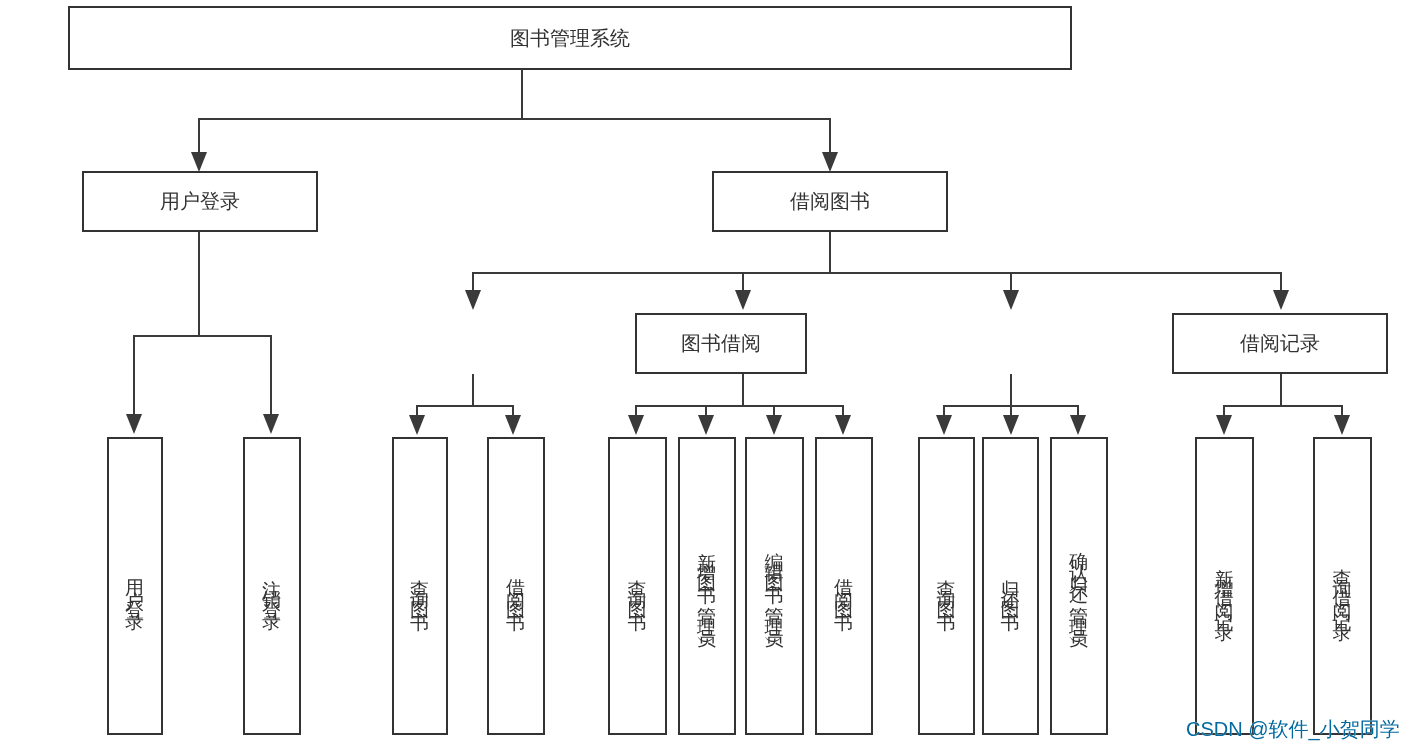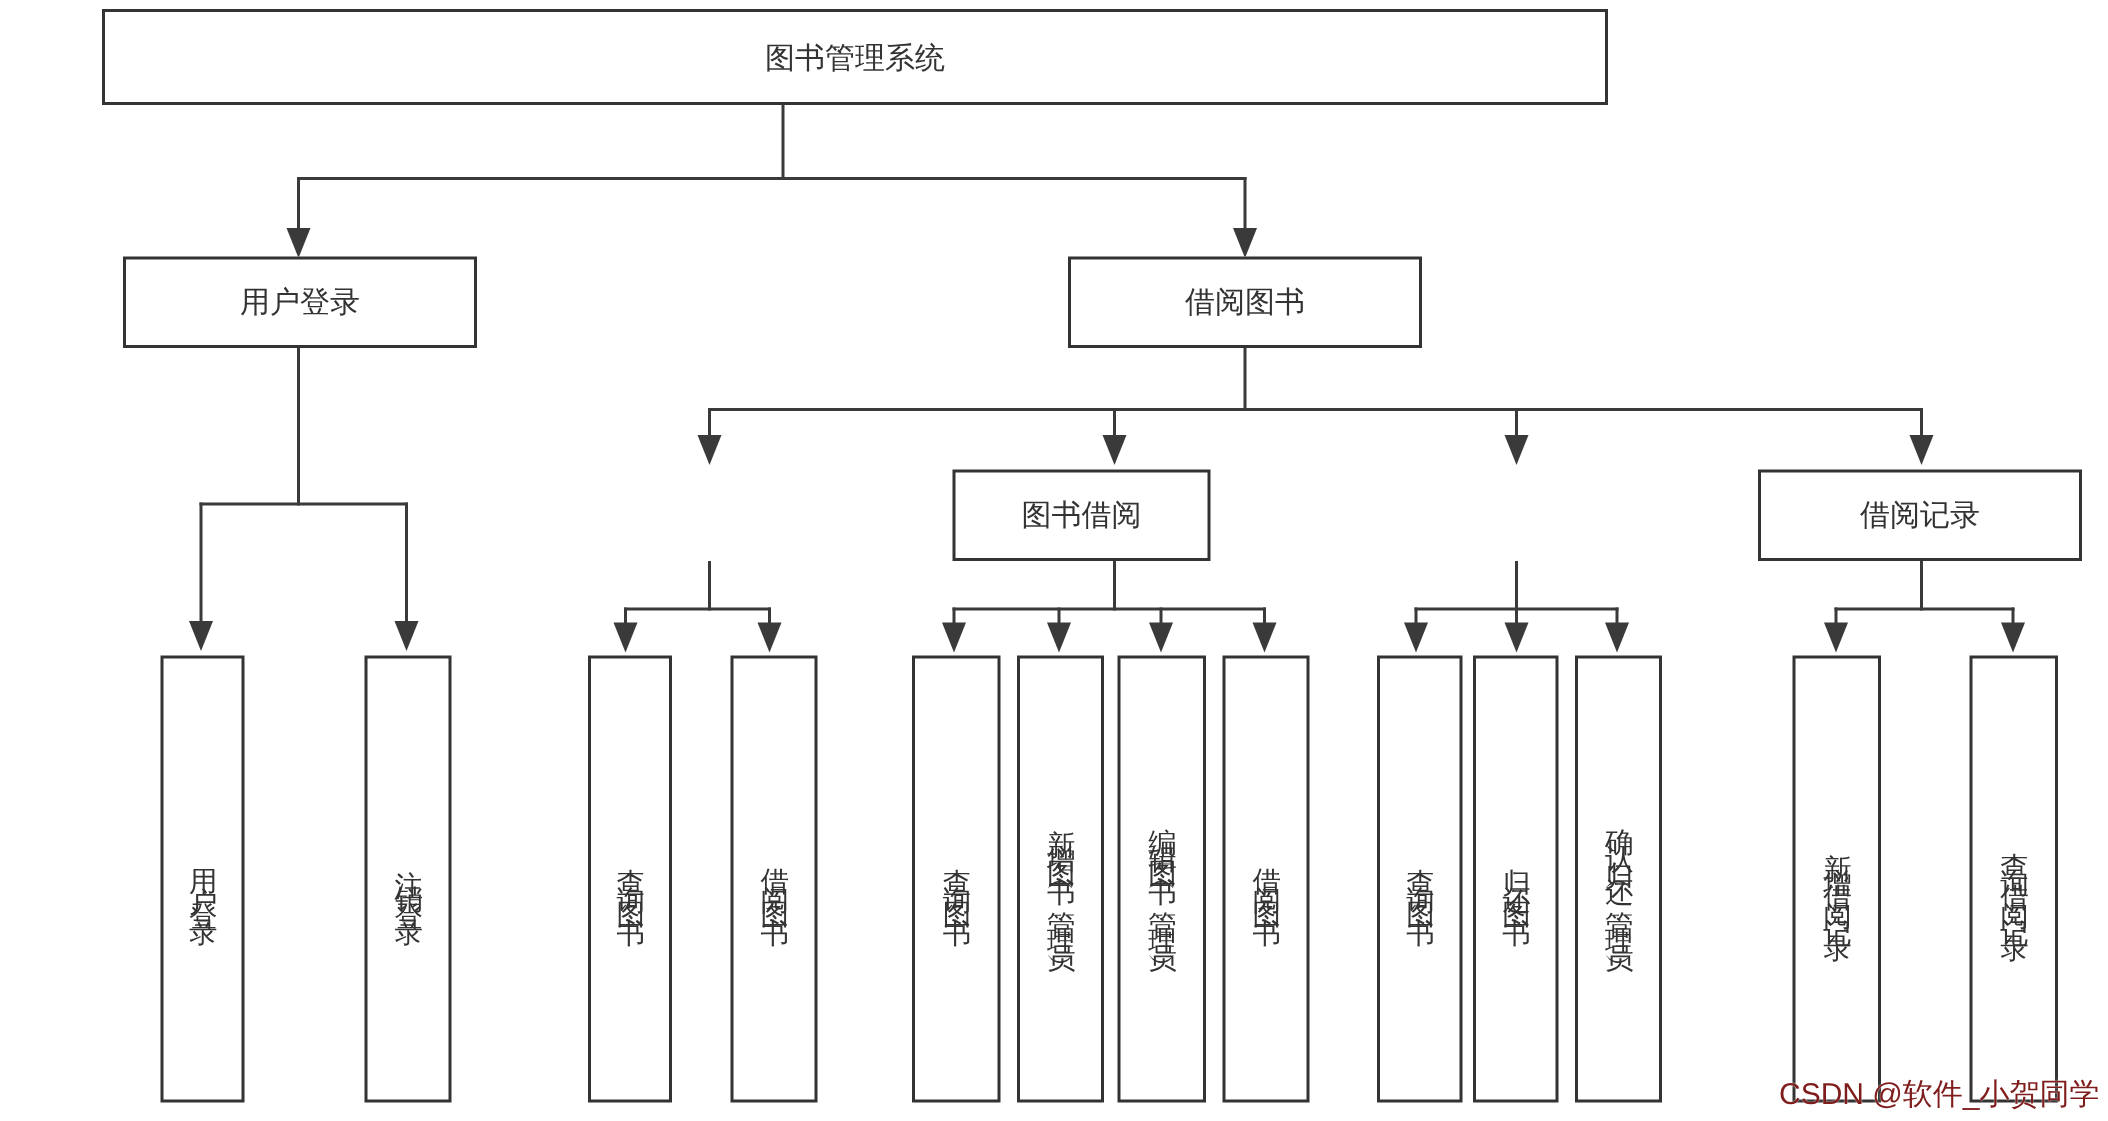--- a/index.html
+++ b/index.html
@@ -39,21 +39,21 @@
     position:absolute;
     width:0;height:0;
     border-left:8px solid transparent;
     border-right:8px solid transparent;
     border-top:20px solid #3a3a3a;
   }
   .watermark{
     position:absolute;
     left:1186px;top:716px;
     font-size:20px;
-    color:#7f1d1d;
+    color:#0369a1;
     text-shadow:0 0 1px #ffffff;
     white-space:nowrap;
     z-index:10;
   }
 </style>
 </head>
 <body>
 
 <div id="stage">
 

